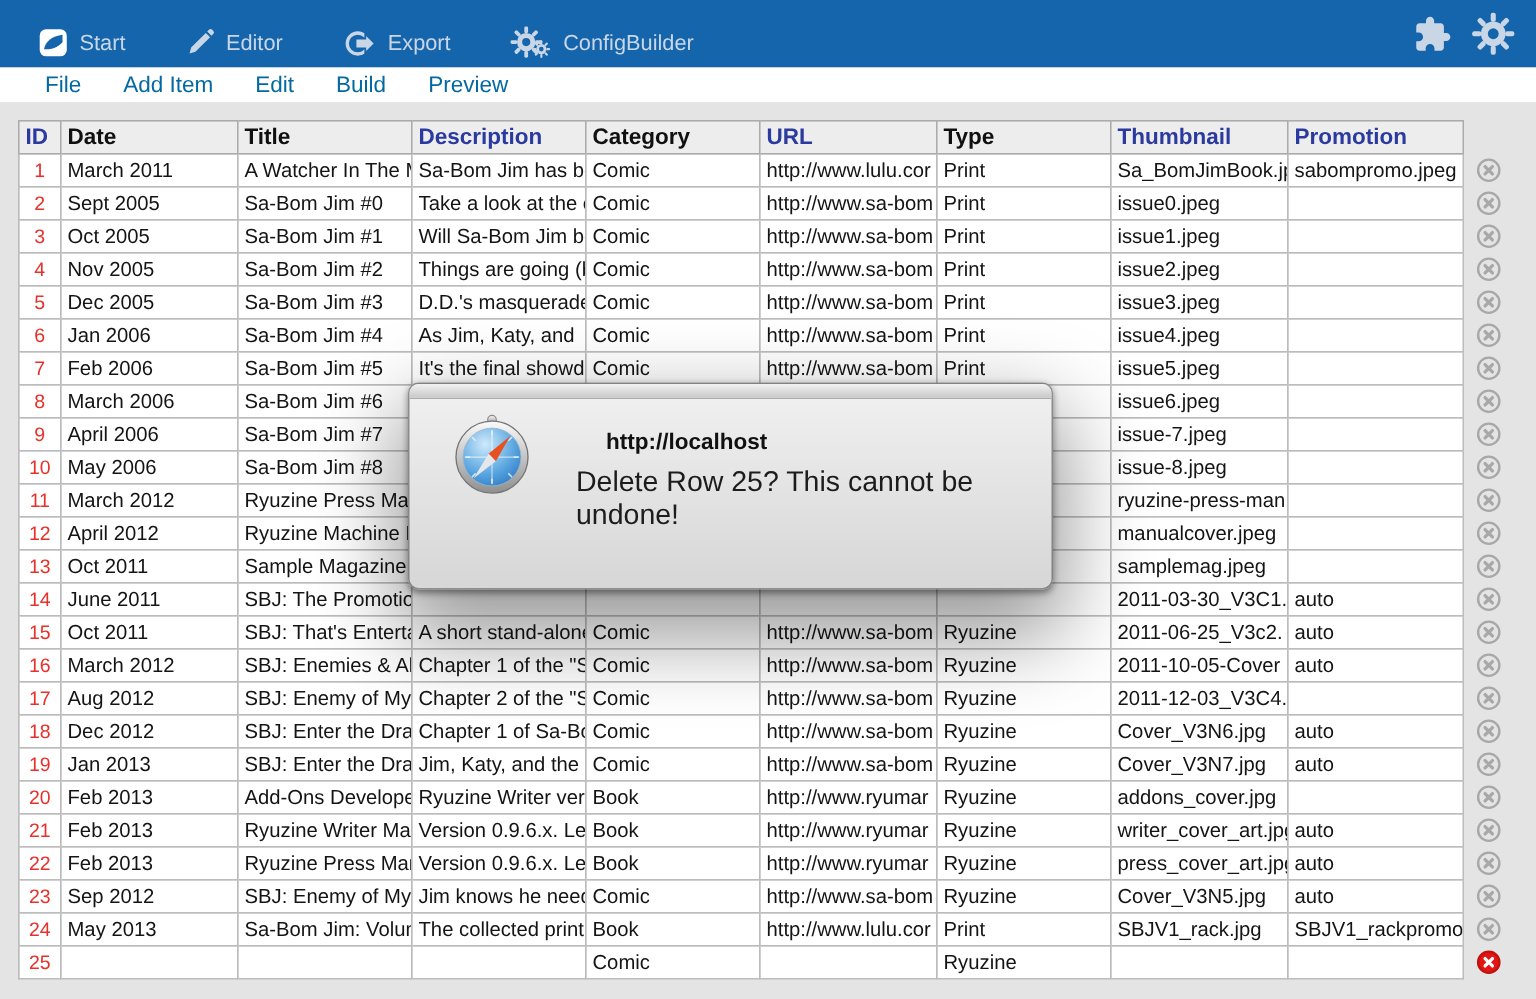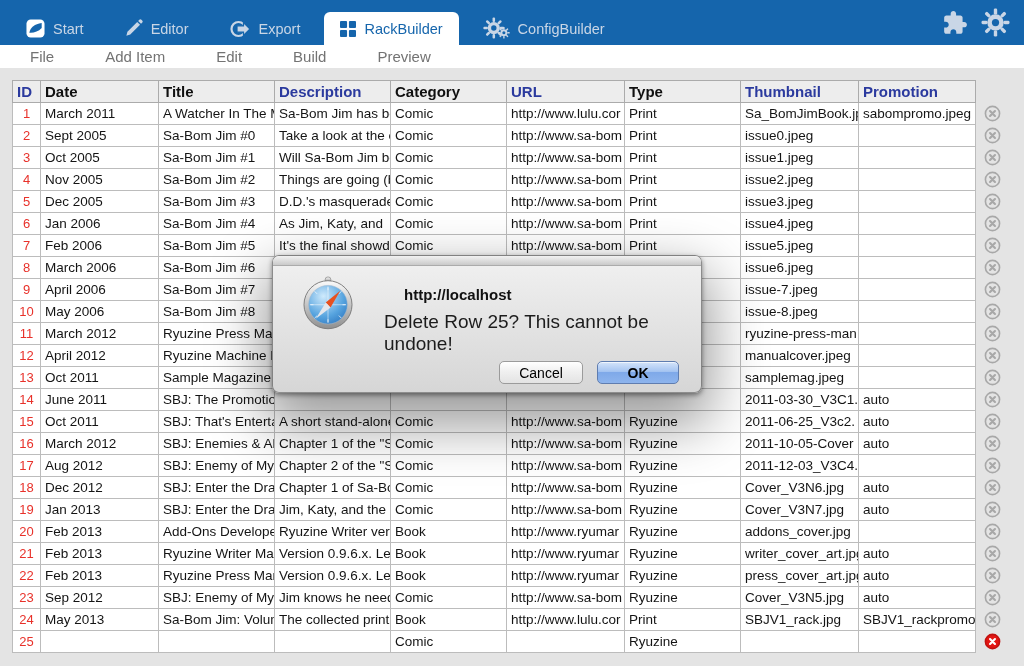--- a/index.html
+++ b/index.html
@@ -19,21 +19,21 @@
     color:#c9d6e6;font-size:14.5px;cursor:default;white-space:nowrap;
   }
   .tab.active{
     background:#ffffff;border-radius:6px 6px 0 0;color:#1565ac;
   }
   .topbar-right{margin-left:auto;display:flex;align-items:center;gap:13px;padding:0 14px 0 0;height:45px;}
   .topbar-right svg{display:block;}
   
   .menubar{
     height:23px;background:#ffffff;display:flex;align-items:center;
-    padding-left:30px;gap:51px;font-size:15px;color:#737373;
+    padding-left:30px;gap:28px;font-size:15px;color:#0369a1;
   }
   .menu-item{cursor:default;}
   
   .content{position:absolute;top:68px;left:0;right:0;bottom:0;background:#e4e4e4;}
   table{
     position:absolute;left:12px;top:12px;border-collapse:collapse;table-layout:fixed;
     width:997px;
   }
   th,td{box-sizing:border-box;height:22px;overflow:hidden;white-space:nowrap;}
   th{
@@ -121,31 +121,20 @@
         <path d="M2.5,17.5 L3.6,13.4 L13.9,3.1 L16.9,6.1 L6.6,16.4 z M14.9,2.1 l1.2,-1.2 a1.6,1.6 0 0 1 2.3,0 l0.7,0.7 a1.6,1.6 0 0 1 0,2.3 L17.9,5.1 z"></path>
       </svg>
       <span>Editor</span>
     </div>
     <div class="tab">
       <svg width="22" height="20" viewBox="0 0 22 20">
         <circle cx="9.5" cy="10" r="7" fill="none" stroke="#c9d6e6" stroke-width="2.2"></circle>
         <path d="M8,6.8 h6.5 V3.6 L21,10 l-6.5,6.4 v-3.2 H8 z" fill="#c9d6e6" stroke="#1565ac" stroke-width="1.2"></path>
       </svg>
       <span>Export</span>
-    </div>
-    <div class="tab active">
-      <svg width="16" height="16" viewBox="0 0 17 17">
-        <g fill="#1565ac">
-          <rect width="7.5" height="7.5" rx="1"></rect>
-            <rect x="9.5" width="7.5" height="7.5" rx="1"></rect>
-          <rect y="9.5" width="7.5" height="7.5" rx="1"></rect>
-            <rect x="9.5" y="9.5" width="7.5" height="7.5" rx="1"></rect>
-        </g>
-      </svg>
-      <span>RackBuilder</span>
     </div>
     <div class="tab">
       <svg width="27" height="23" viewBox="0 0 30 25">
         <use href="#gear" fill="#c9d6e6"></use>
         <circle cx="12" cy="12" r="3" fill="#1565ac"></circle>
         <use href="#gear" fill="#c9d6e6" transform="translate(16.5,10.5) scale(0.56)"></use>
         <circle cx="23.2" cy="17.2" r="1.7" fill="#1565ac"></circle>
       </svg>
       <span>ConfigBuilder</span>
     </div>
@@ -657,18 +646,14 @@
       </g>
       <g stroke="#ffffff" stroke-width="0.9" opacity="0.6">
         <line x1="32" y1="16" x2="32" y2="54"></line>
           <line x1="13" y1="35" x2="51" y2="35"></line>
       </g>
       <polygon points="45.5,19.5 29.5,32.5 34.8,38" fill="#e8511f"></polygon>
       <polygon points="18.5,50.5 34.8,38 29.5,32.5" fill="#e4e7ec"></polygon>
     </svg>
     <div class="dialog-title">http://localhost</div>
     <div class="dialog-message">Delete Row 25? This cannot be undone!</div>
-    <div class="dialog-buttons">
-      <button class="btn btn-cancel">Cancel</button>
-      <button class="btn btn-ok">OK</button>
-    </div>
   </div>
 </div>
 
 </body></html>

